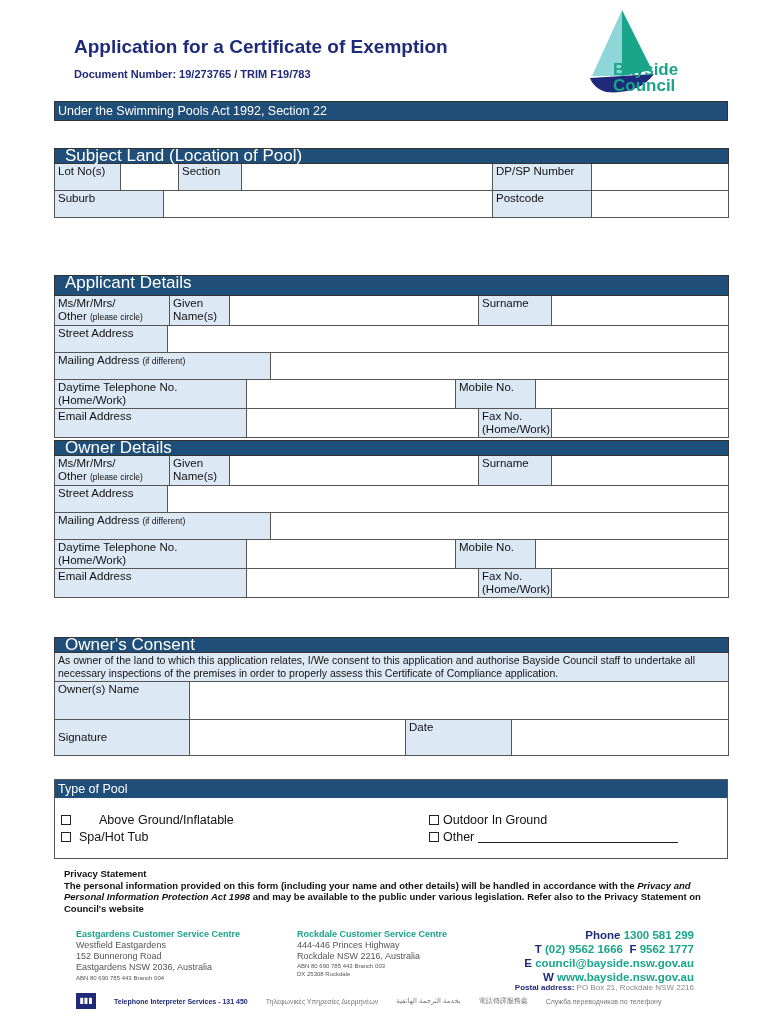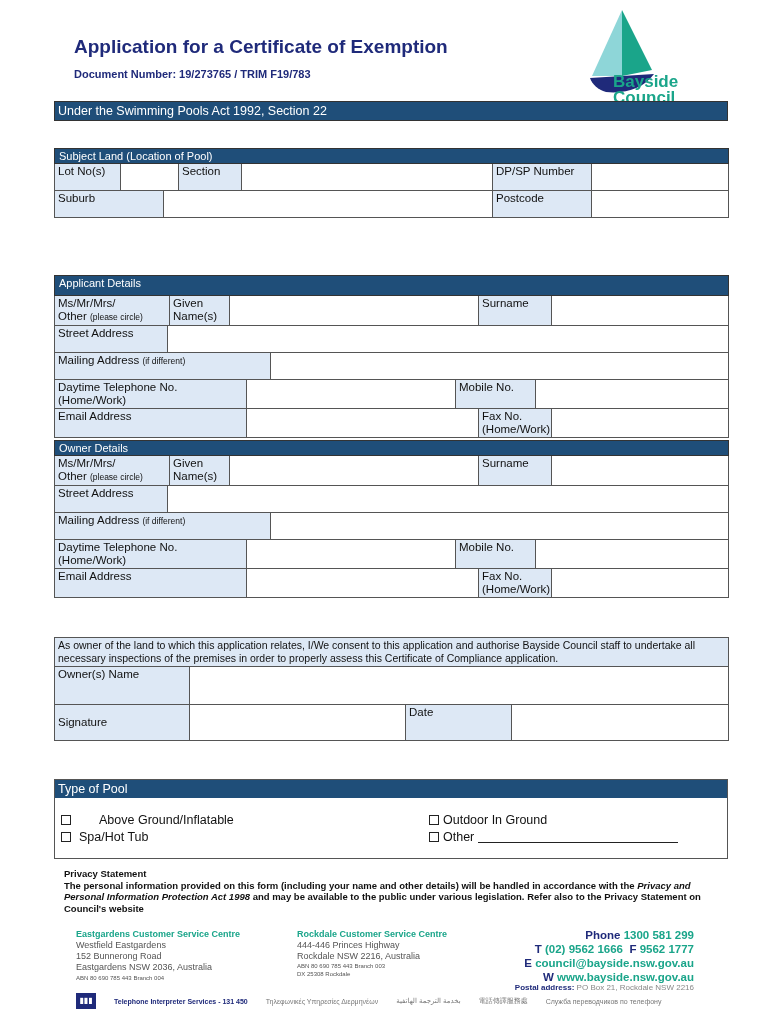--- a/index.html
+++ b/index.html
@@ -3,29 +3,29 @@
 <meta charset="utf-8">
 <style>
   * { box-sizing: border-box; margin: 0; padding: 0; }
   html, body { width: 770px; height: 1024px; background: #ffffff; overflow: hidden; }
   body { position: relative; font-family: "Liberation Sans", sans-serif; color: #111; }
 
   .title { position: absolute; left: 74px; top: 36px; font-size: 19px; font-weight: bold; color: #1f2a7a; }
   .docnum { position: absolute; left: 74px; top: 68px; font-size: 11px; font-weight: bold; color: #1f2a7a; }
 
   .logo { position: absolute; left: 580px; top: 8px; width: 110px; height: 110px; }
-  .logo-text { position: absolute; left: 613px; top: 62px; color: #1aa58a; font-weight: bold; line-height: 16px; font-size: 17px; margin-top: 12px; }
+  .logo-text { position: absolute; left: 613px; top: 62px; color: #1aa58a; font-weight: bold; line-height: 16px; font-size: 17px; }
   .logo-tag { position: absolute; left: 614px; top: 103px; font-size: 5px; color: #444; }
 
   .banner { position: absolute; left: 54px; top: 101px; width: 674px; height: 20px; background: #1f4e79; border: 1px solid #333;
             color: #fff; font-size: 12.5px; line-height: 18px; padding-left: 3px; }
 
   table.form { position: absolute; left: 54px; border-collapse: collapse; table-layout: fixed; width: 674px; font-size: 11.5px; }
   table.form td { border: 1px solid #555; vertical-align: top; padding: 1px 3px; line-height: 13px; }
-  table.form td.hdr { background: #1f4e79; color: #fff; font-size: 11px; line-height: 14px; padding: 0 4px; border-color: #333; }
+  table.form td.hdr { background: #1f4e79; color: #fff; font-size: 17px; line-height: 14px; padding: 0 10px; border-color: #333; }
   table.form td.lbl { background: #dde8f5; }
   table.form td.inp { background: #fff; }
   .sm { font-size: 8.5px; }
   .consent { font-size: 10.5px; background: #dde8f5; line-height: 13.5px; }
 
   .pool { position: absolute; left: 54px; top: 779px; width: 674px; height: 80px; border: 1px solid #555; }
   .pool-hdr { background: #1f4e79; color: #fff; font-size: 12.5px; height: 18px; line-height: 18px; padding-left: 3px; }
   .opt { position: absolute; font-size: 12.5px; display: flex; align-items: center; }
   .cb { display: inline-block; width: 10px; height: 10px; border: 1px solid #222; margin-right: 8px; }
   .other-line { display: inline-block; width: 200px; border-bottom: 1px solid #222; height: 12px; margin-left: 4px; }
@@ -194,20 +194,23 @@
   </table>
 
 <table class="form" style="top:637px;">
   <colgroup>
     <col style="width:135px">
       <col style="width:216px">
       <col style="width:106px">
       <col style="width:217px">
   </colgroup>
   <tbody>
+      <tr style="height:15px">
+        <td class="hdr" colspan="4">Owner's Consent</td>
+      </tr>
   <tr style="height:29px">
         <td class="consent" colspan="4">As owner of the land to which this application relates, I/We consent to this application and authorise Bayside Council staff to undertake all necessary inspections of the premises in order to properly assess this Certificate of Compliance application.</td>
       </tr>
   <tr style="height:38px">
     <td class="lbl">Owner(s) Name</td>
     <td class="inp" colspan="3"></td>
   </tr>
   <tr style="height:36px">
     <td class="lbl" style="vertical-align:middle">Signature</td>
     <td class="inp"></td>

